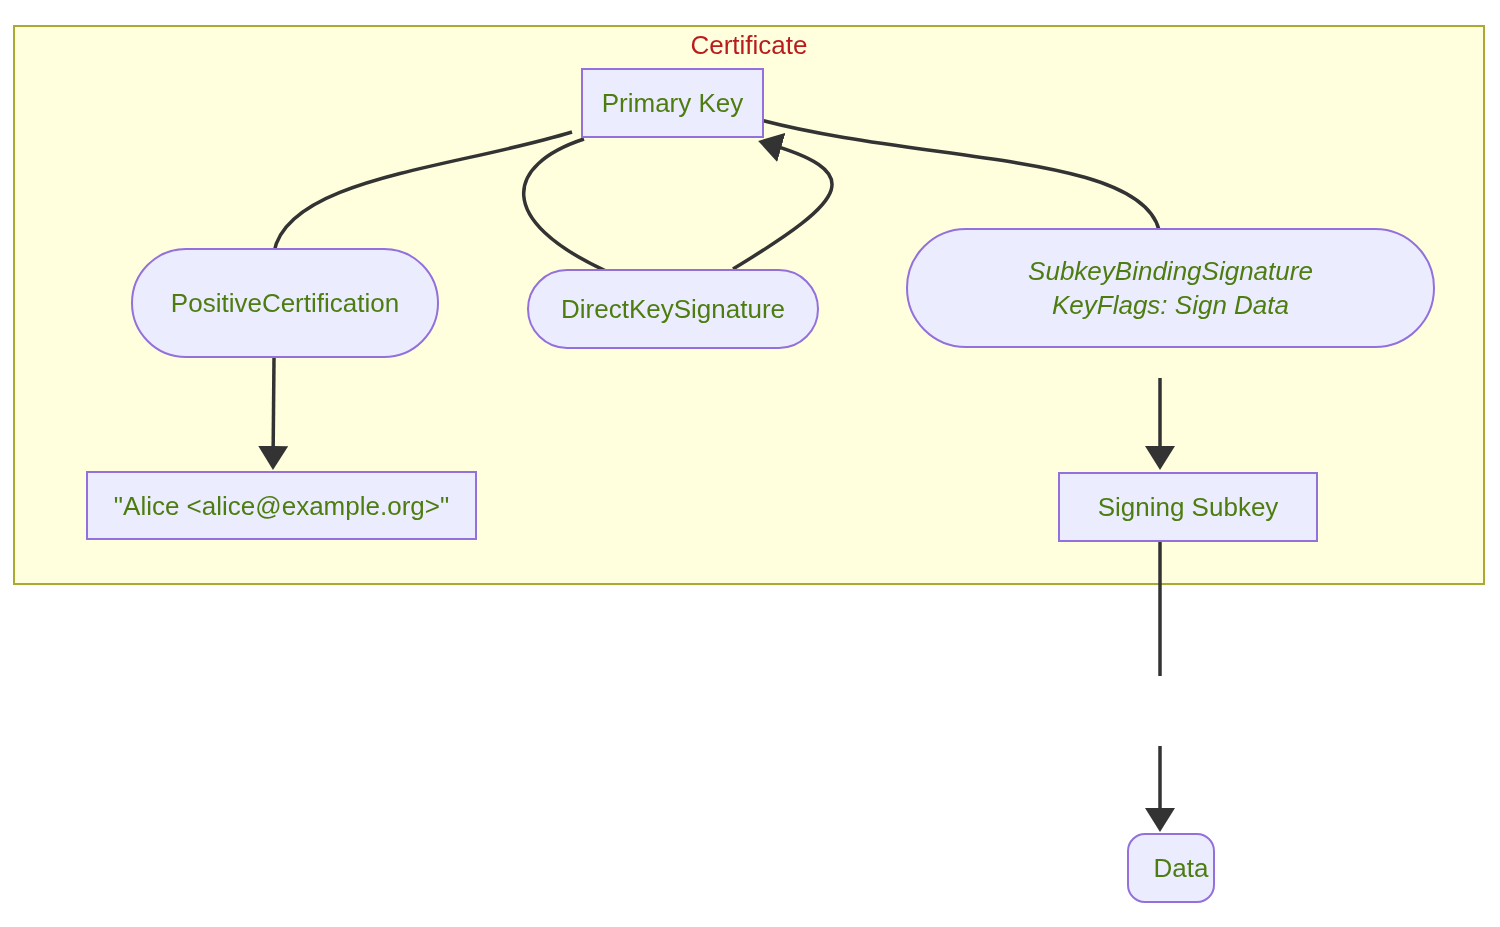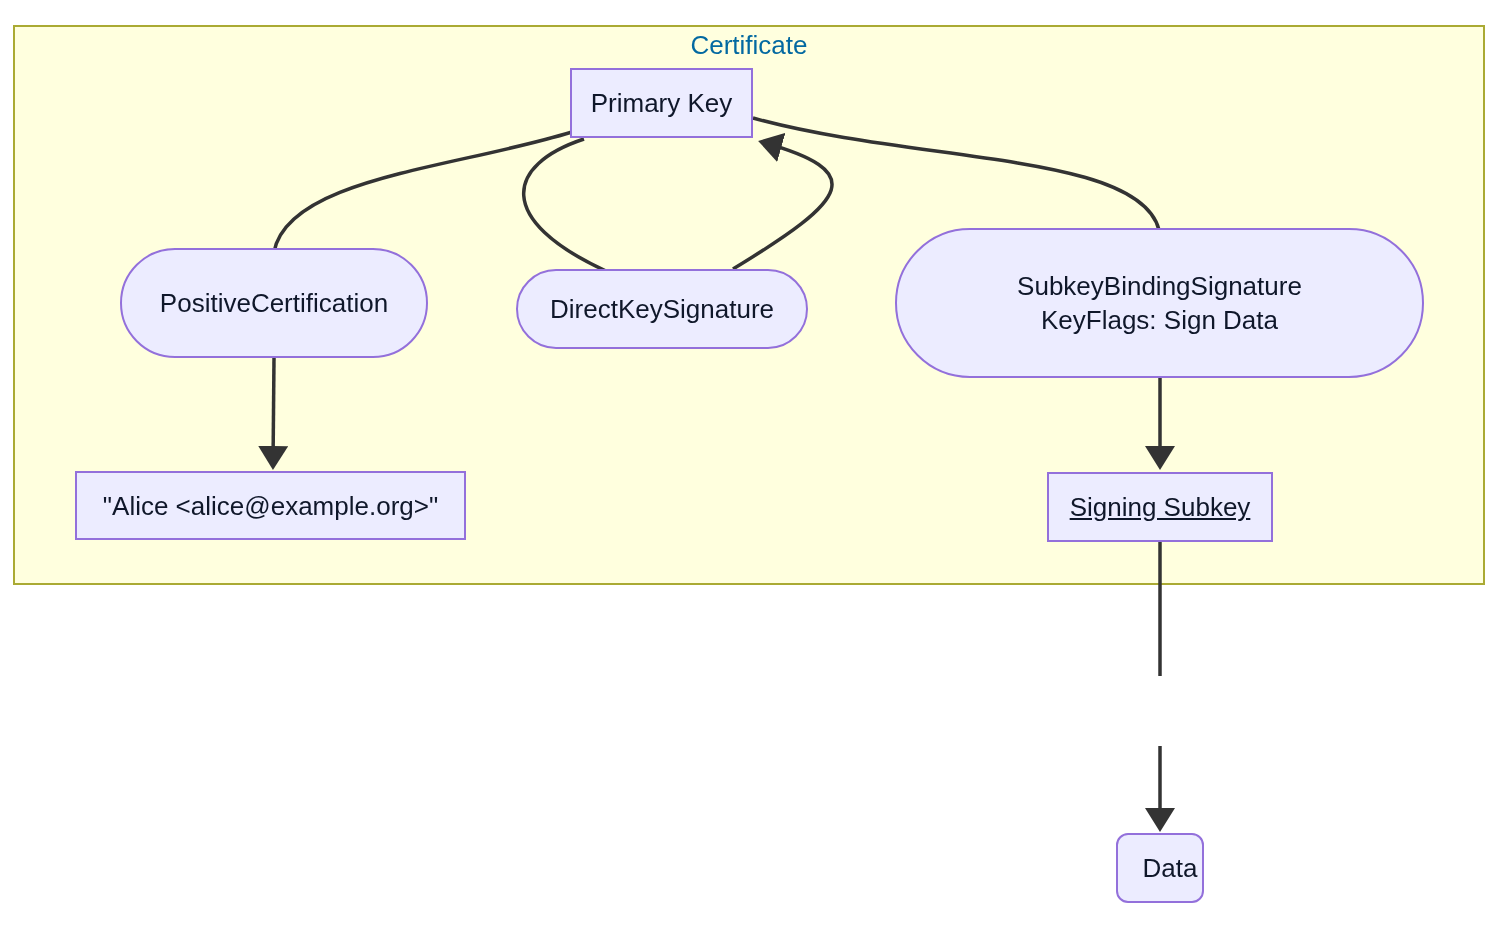--- a/index.html
+++ b/index.html
@@ -20,54 +20,55 @@
     background: #FFFFDE;
     border: 2px solid #AAAA33;
     z-index: 1;
   }
   .cluster-label {
     position: absolute;
     top: 3px; left: 0;
     width: 100%;
     text-align: center;
     font-size: 26px;
-    color: #0369a1;
+    color: #b91c1c;
   }
   svg.edges {
     position: absolute;
     left: 0; top: 0;
     width: 1500px; height: 927px;
     z-index: 2;
   }
   .node {
     position: absolute;
     z-index: 3;
     box-sizing: border-box;
     background: #ECECFF;
     border: 2px solid #9370DB;
     display: flex;
     flex-direction: column;
     align-items: center;
     justify-content: center;
     text-align: center;
     font-size: 26px;
     line-height: 34px;
-    color: #0f172a;
+    color: #4d7c0f;
     white-space: nowrap;
+    margin-left: 11px;
   }
   .stadium { border-radius: 999px; }
-  .rounded { border-radius: 12px; padding-left: 20px; }
+  .rounded { border-radius: 18px; padding-left: 20px; }
 
   
   #n-primary-key   { left: 570px;  top: 68px;  width: 183px; height: 70px;  }
   #n-pos-cert      { left: 120px;  top: 248px; width: 308px; height: 110px; gap: 32px; }
   #n-dks           { left: 516px;  top: 269px; width: 292px; height: 80px;  }
-  #n-sbs           { left: 895px;  top: 228px; width: 529px; height: 150px; }
+  #n-sbs           { left: 895px;  top: 228px; width: 529px; height: 120px; font-style: italic; }
   #n-userid        { left: 75px;   top: 471px; width: 391px; height: 69px;  }
-  #n-signing-sub   { left: 1047px; top: 472px; width: 226px; height: 70px; text-decoration: underline;  }
+  #n-signing-sub   { left: 1047px; top: 472px; width: 260px; height: 70px;  }
   #n-data-sig      { left: 1043px; top: 675px; width: 235px; height: 71px;  }
   #n-data          { left: 1116px; top: 833px; width: 88px;  height: 70px;  }
 </style>
 </head>
 <body>
 
 <div class="page">
 
   <div class="cluster">
     <div class="cluster-label">Certificate</div>

